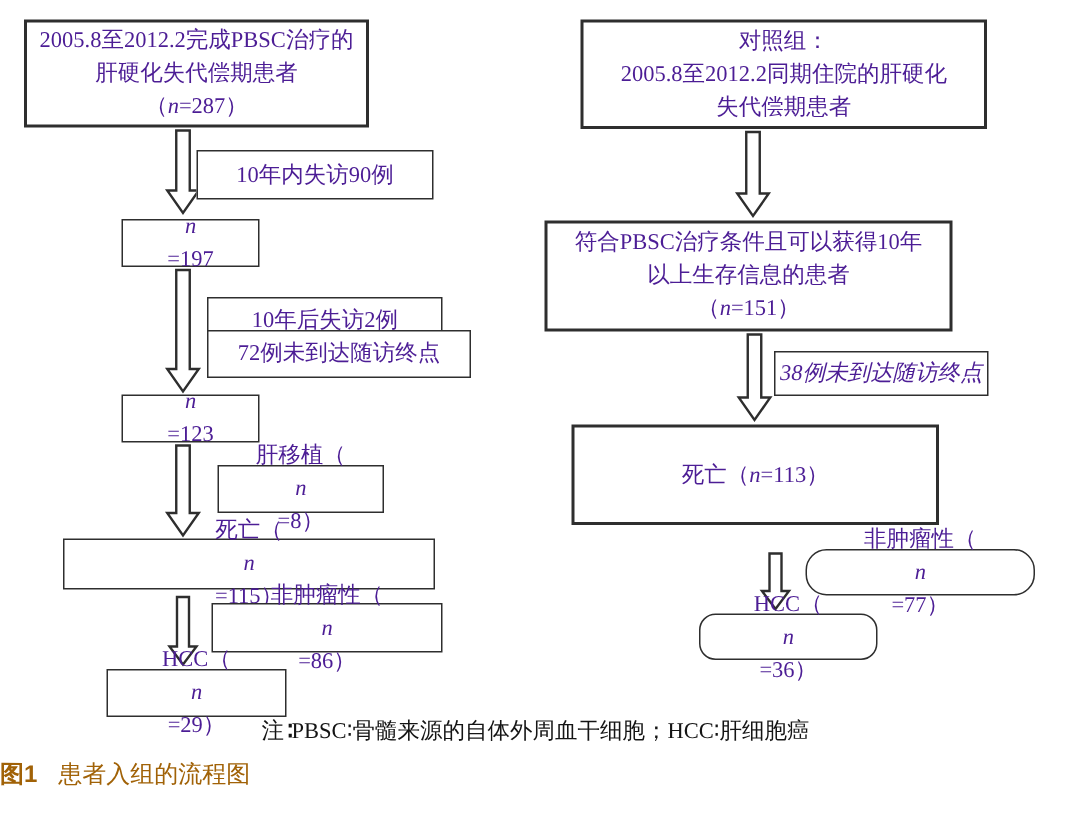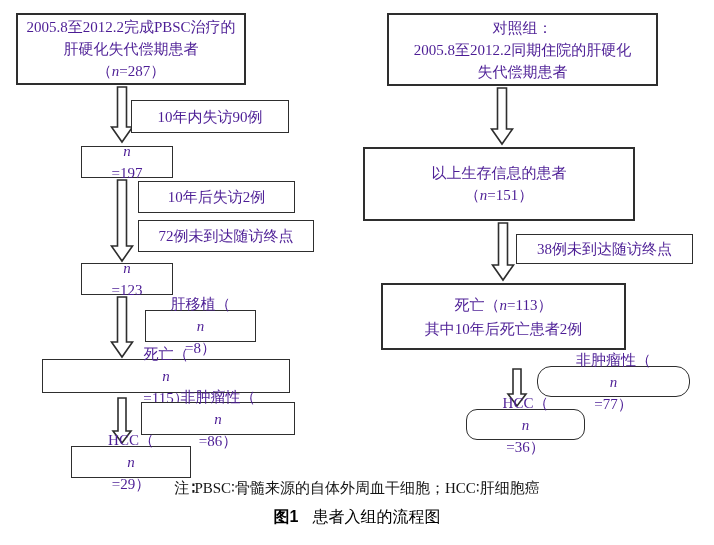--- a/index.html
+++ b/index.html
@@ -36,53 +36,52 @@
     line-height: 22px;
     color: #4c1d95;
   }
   .box.bold-border { border-width: 2.2px; }
   .box i { font-style: italic; font-family: "Liberation Serif", "DejaVu Serif", serif; }
 
   
   .b-l1 { left: 16px;  top: 13px;  width: 230px; height: 72px; }
   .b-s1 { left: 131px; top: 100px; width: 158px; height: 33px; }
   .b-l2 { left: 81px;  top: 146px; width: 92px;  height: 32px; }
-  .b-s2 { left: 138px; top: 181px; width: 157px; height: 32px; }
+  .b-s2 { left: 138px; top: 198px; width: 157px; height: 32px; }
   .b-s3 { left: 138px; top: 220px; width: 176px; height: 32px; }
   .b-l3 { left: 81px;  top: 263px; width: 92px;  height: 32px; }
   .b-s4 { left: 145px; top: 310px; width: 111px; height: 32px; }
   .b-l4 { left: 42px;  top: 359px; width: 248px; height: 34px; }
   .b-s5 { left: 141px; top: 402px; width: 154px; height: 33px; }
   .b-l5 { left: 71px;  top: 446px; width: 120px; height: 32px; }
 
   
   .b-r1 { left: 363px; top: 13px;  width: 271px; height: 73px; margin-left: 24px; }
   .b-r2 { left: 363px; top: 147px; width: 272px; height: 74px; }
-  .b-s6 { left: 516px; top: 234px; width: 177px; height: 30px; }
+  .b-s6 { left: 516px; top: 234px; width: 143px; height: 30px; font-style: italic; }
   .b-r3 { left: 381px; top: 283px; width: 245px; height: 67px; line-height: 24px; }
   .b-s7 { left: 537px; top: 366px; width: 153px; height: 31px; border-radius: 14px; }
   .b-r4 { left: 466px; top: 409px; width: 119px; height: 31px; border-radius: 11px; }
 
   .note-line {
     position: absolute;
     left: 0; top: 478px;
     width: 714px;
     text-align: center;
     font-size: 15px;
     line-height: 20px;
     color: #141414;
   }
   .caption-line {
     position: absolute;
     left: 0; top: 506px;
     width: 714px;
-    text-align: center;
     font-size: 16px;
     line-height: 22px;
-    color: #000000;
+    color: #a16207;
   }
   .caption-line .cap-label {
     font-weight: bold;
     font-family: "Liberation Sans", "DejaVu Sans", sans-serif;
   }
   .caption-line .cap-title { margin-left: 14px; }
 </style>
 </head>
 <body>
 
@@ -112,27 +111,27 @@
   <div class="box b-l4">死亡（<i>n</i>=115）</div>
   <div class="box b-s5">非肿瘤性（<i>n</i>=86）</div>
   <div class="box b-l5">HCC（<i>n</i>=29）</div>
 
   <div class="box bold-border b-r1">
     <div>对照组：</div>
     <div>2005.8至2012.2同期住院的肝硬化</div>
     <div>失代偿期患者</div>
   </div>
   <div class="box bold-border b-r2">
+    <div>符合PBSC治疗条件且可以获得10年</div>
     <div>以上生存信息的患者</div>
     <div>（<i>n</i>=151）</div>
   </div>
   <div class="box b-s6">38例未到达随访终点</div>
   <div class="box bold-border b-r3">
     <div>死亡（<i>n</i>=113）</div>
-    <div>其中10年后死亡患者2例</div>
   </div>
   <div class="box b-s7">非肿瘤性（<i>n</i>=77）</div>
   <div class="box b-r4">HCC（<i>n</i>=36）</div>
 
   <div class="note-line">注∶PBSC∶骨髓来源的自体外周血干细胞；HCC∶肝细胞癌</div>
   <div class="caption-line">
     <span class="cap-label">图1</span><span class="cap-title">患者入组的流程图</span>
   </div>
 
 </div>

